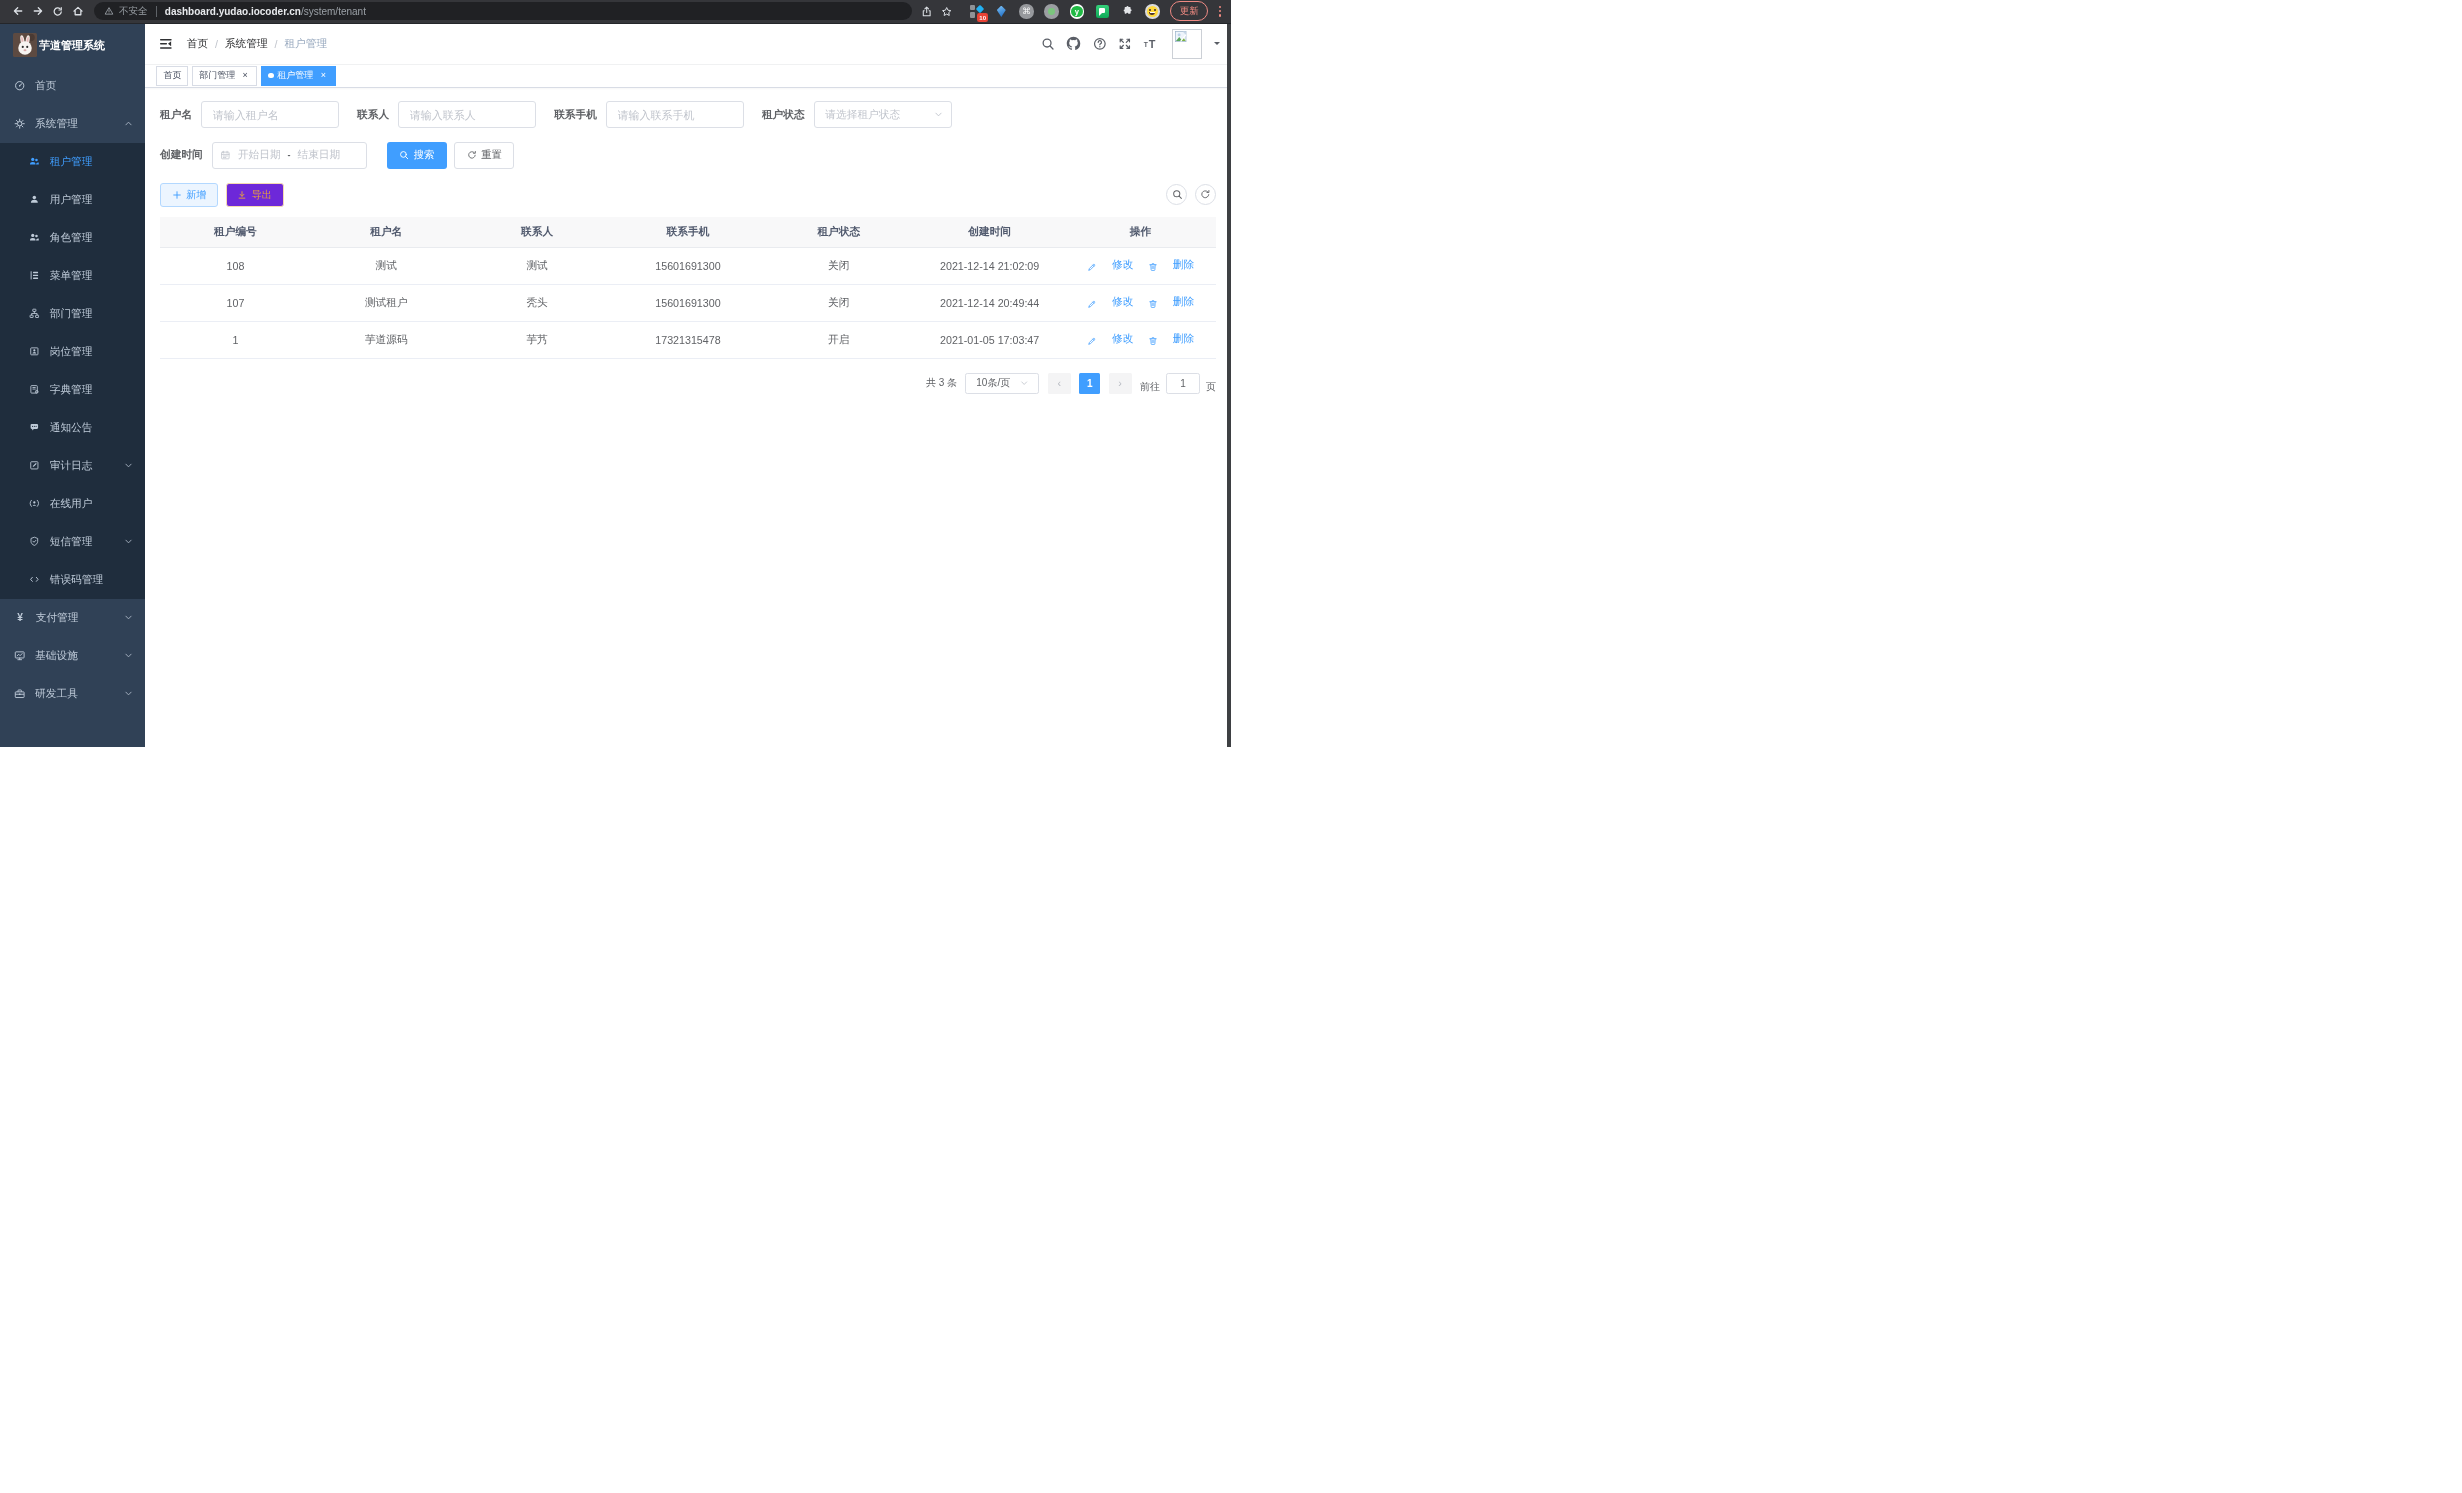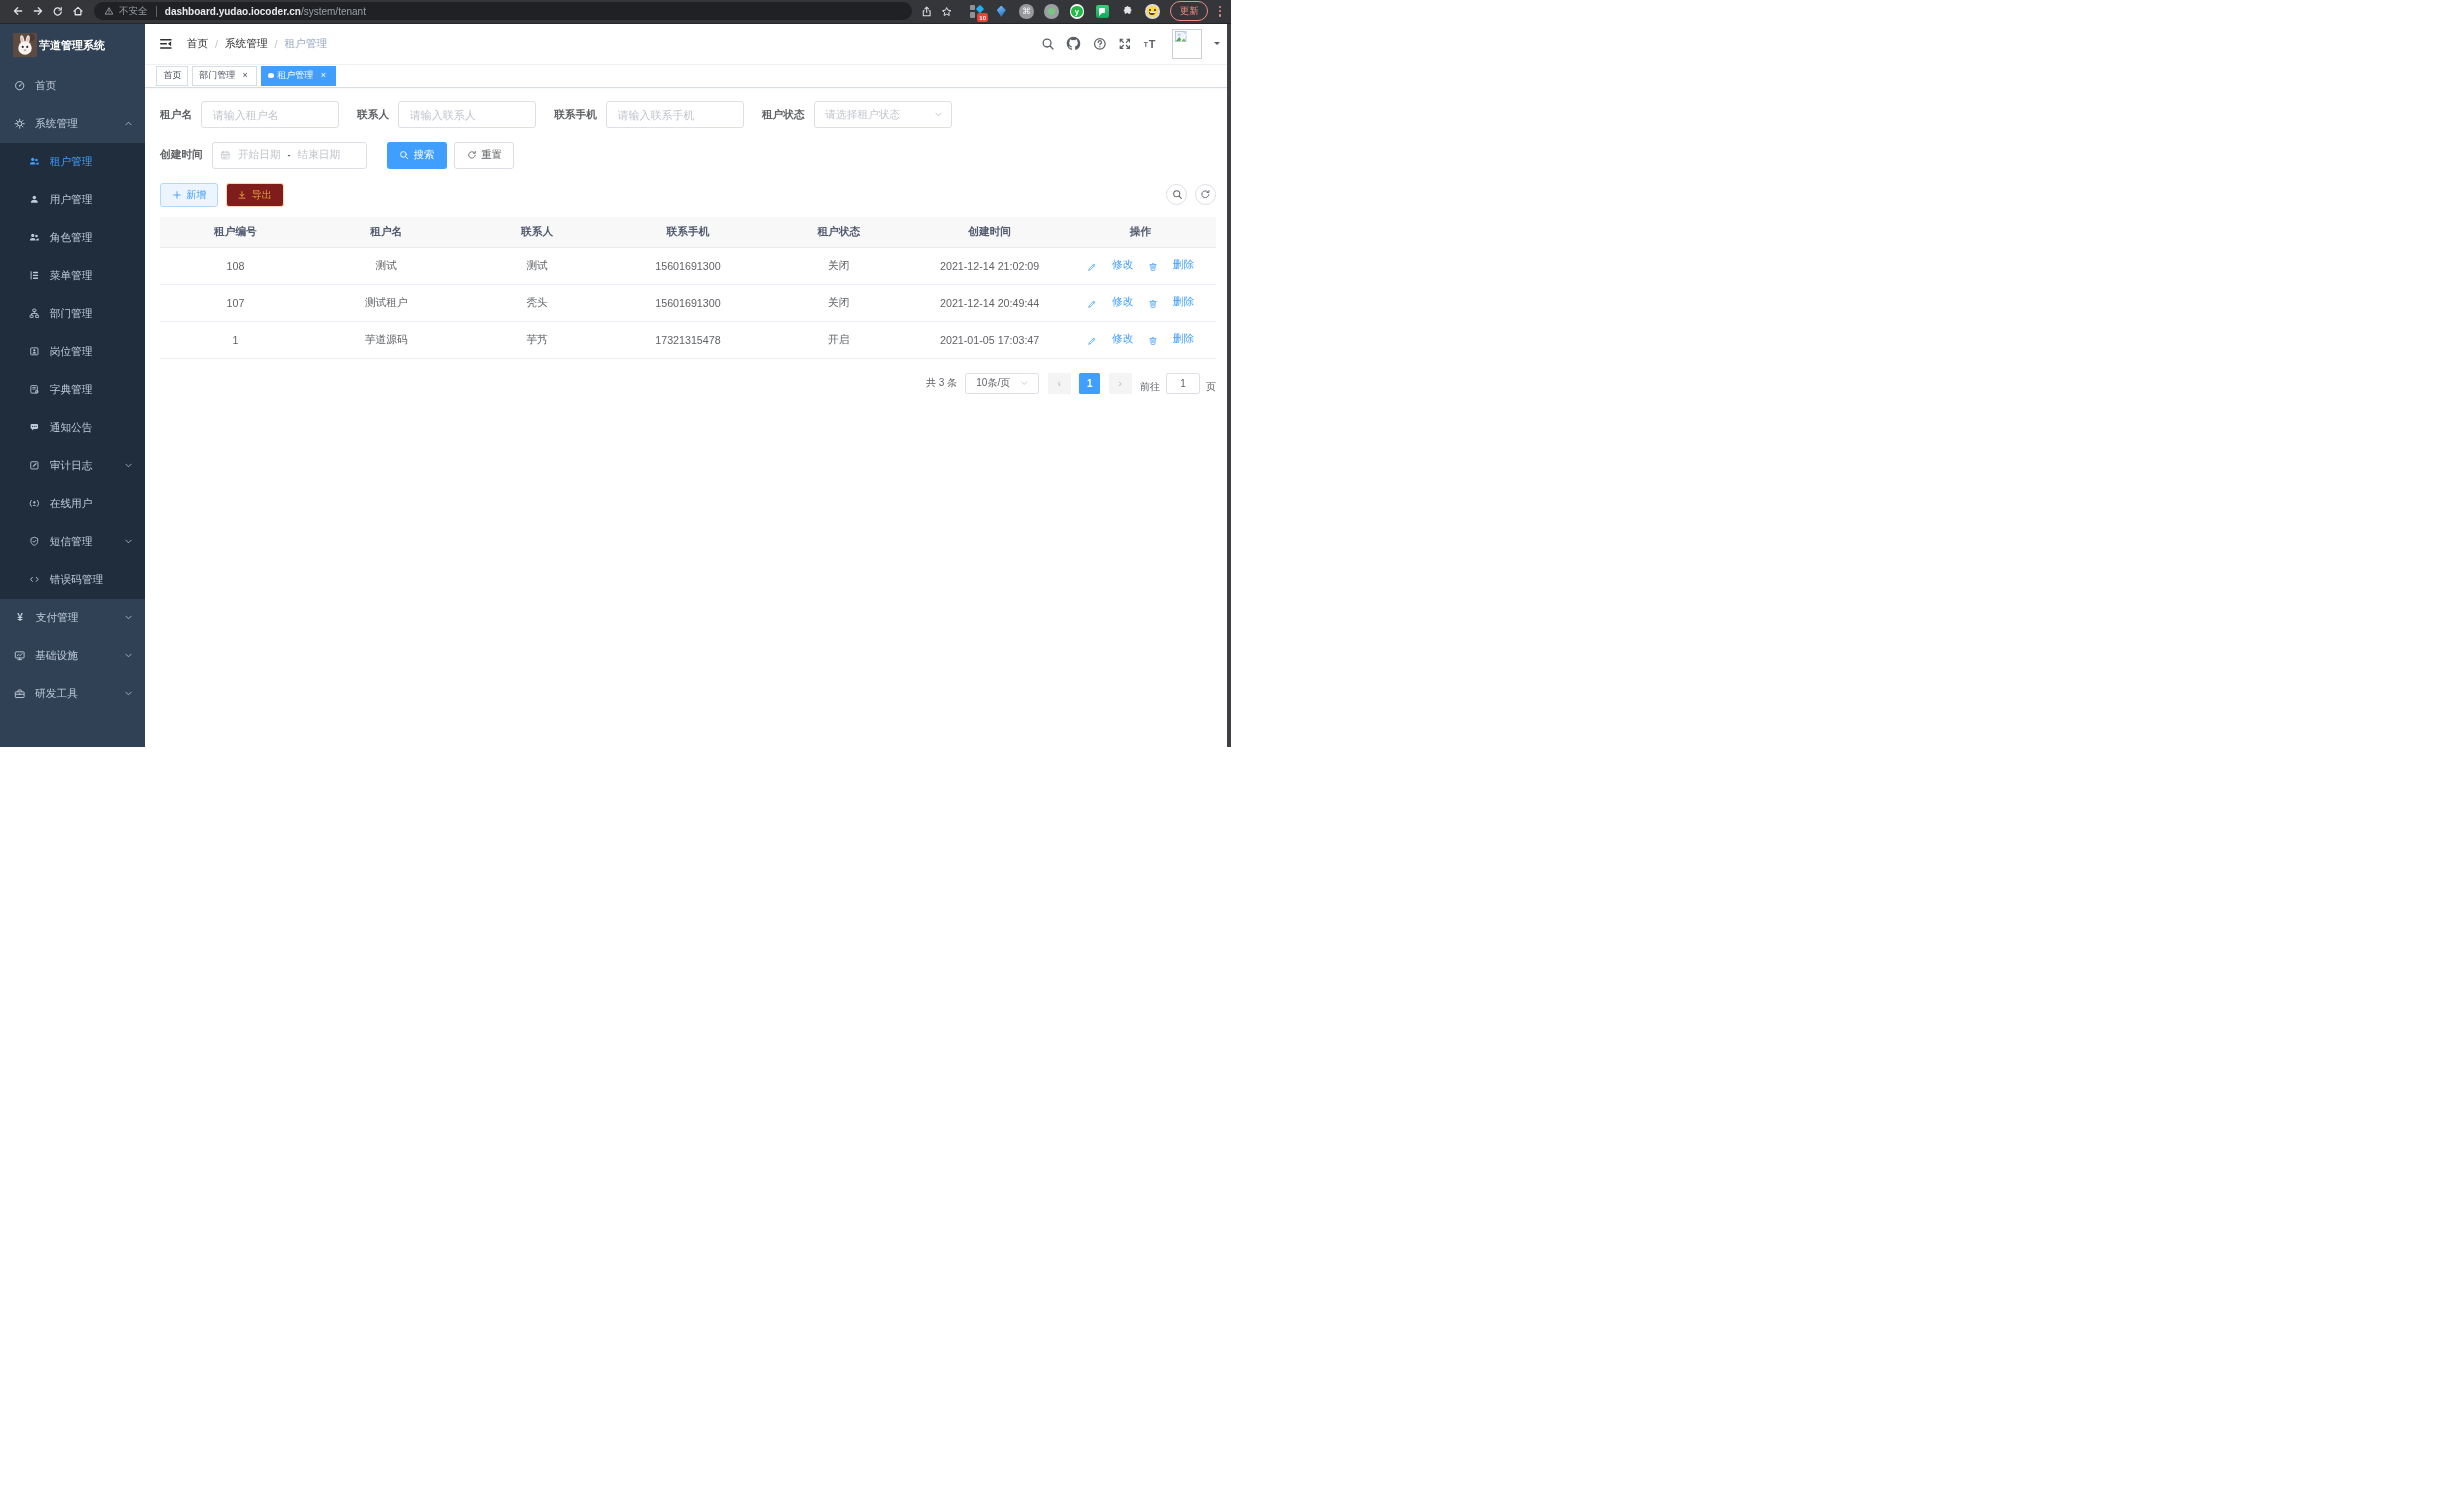--- a/index.html
+++ b/index.html
@@ -88,21 +88,21 @@
 .f-input::placeholder{color:#c0c4cc}
 .f-select{width:138px;height:27px;border:0.8px solid #dcdfe6;border-radius:3px;display:flex;align-items:center;padding:0 7.6px 0 10.7px;color:#c0c4cc;font-size:10.7px;cursor:pointer}
 .f-select .chev{margin-left:auto;color:#c0c4cc}
 .date-box{width:155px;height:27px;border:0.8px solid #dcdfe6;border-radius:3px;display:flex;align-items:center;padding:0 7.6px;gap:6.9px;color:#c0c4cc;font-size:10.7px;cursor:text}
 .date-sep{color:#606266;font-weight:bold;font-size:9px}
 .btn{height:27px;border-radius:3px;font-size:10.3px;display:inline-flex;align-items:center;gap:4.6px;padding:0 11.4px;border:0.8px solid transparent;cursor:pointer;font-family:inherit;white-space:nowrap}
 .btn-primary{background:#409eff;color:#fff;margin-left:20px}
 .btn-plain{background:#fff;border-color:#dcdfe6;color:#606266;margin-left:7.6px}
 .btn-sm{height:24px;font-size:10px;padding:0 10.7px}
 .btn-add{background:#ecf5ff;border-color:#b3d8ff;color:#409eff}
-.btn-export{background:#7f1d1d;border-color:#f5dab1;color:#e6a23c;margin-left:7.6px}
+.btn-export{background:#6d28d9;border-color:#f5dab1;color:#e6a23c;margin-left:7.6px}
 .toolbar{display:flex;align-items:center;margin:0 0 10.7px}
 .tool-right{margin-left:auto;display:flex;gap:7.6px}
 .circle-btn{width:21px;height:21px;border-radius:50%;border:0.8px solid #dcdfe6;display:flex;align-items:center;justify-content:center;color:#606266;background:#fff;cursor:pointer}
 
 table{width:100%;border-collapse:collapse;table-layout:fixed;font-size:10.7px}
 thead th{background:#f8f8f9;color:#515a6e;font-weight:bold;height:30px;border-bottom:0.8px solid #e9ebef;text-align:center}
 tbody td{height:37px;color:#606266;text-align:center;border-bottom:0.8px solid #ebeef5}
 .op a{color:#409eff;text-decoration:none;display:inline-flex;align-items:flex-end;gap:15px;cursor:pointer}
 .op a + a{margin-left:11.4px}
 

